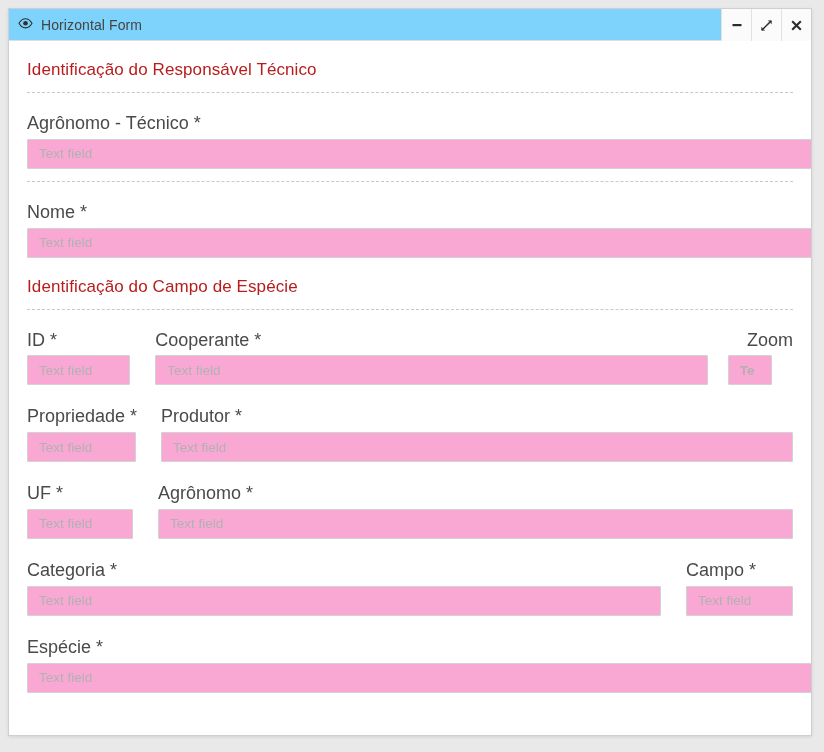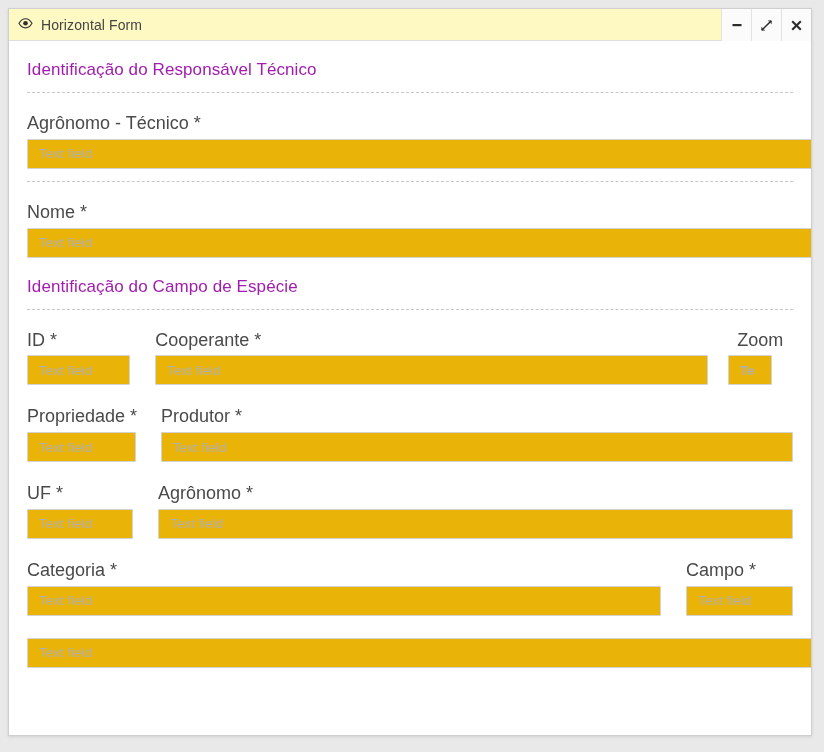--- a/index.html
+++ b/index.html
@@ -24,21 +24,21 @@
     border: 1px solid #cfcfcf;
     box-sizing: border-box;
     box-shadow: 0 1px 3px rgba(0,0,0,0.10);
     overflow: hidden;
   }
 
   
   .titlebar {
     position: relative;
     height: 32px;
-    background: #fef9c3;
+    background: #7dd3fc;
     border-bottom: 1px solid #dedede;
     display: flex;
     align-items: center;
     box-sizing: border-box;
   }
   .title-eye {
     margin-left: 9px;
     margin-right: 8px;
     font-size: 13px;
     line-height: 1;
@@ -76,21 +76,21 @@
     position: relative;
     height: 695px;
     padding: 0 18px;
     box-sizing: border-box;
     background: #ffffff;
     overflow: hidden;
   }
 
   .section-title {
     font-size: 17px;
-    color: #a21caf;
+    color: #b91c1c;
     font-weight: 400;
     padding-top: 19px;
     padding-bottom: 0;
     margin: 0;
     letter-spacing: 0.1px;
     white-space: nowrap;
   }
   .divider {
     margin-top: 12px;
     border-top: 1px dashed #c8c8c8;
@@ -102,21 +102,21 @@
   .field-label {
     font-size: 18px;
     color: #4a4a4a;
     margin-bottom: 5px;
     white-space: nowrap;
     line-height: 1.1;
   }
   .field-input {
     height: 30px;
     border: 1px solid #d2d2d2;
-    background: #eab308;
+    background: #f9a8d4;
     box-sizing: border-box;
     font-family: "Liberation Sans", sans-serif;
     font-size: 13.5px;
     color: #555;
     padding: 0 11px;
     outline: none;
     border-radius: 1px;
     display: block;
     width: 100%;
   }
@@ -206,21 +206,21 @@
       <div class="row block-first">
         <div class="field-group" style="width:109px;">
           <div class="field-label">ID *</div>
           <input class="field-input" type="text" placeholder="Text field" style="">
         </div>
         <div class="field-group" style="width:584px; margin-left:25px;">
           <div class="field-label">Cooperante *</div>
           <input class="field-input" type="text" placeholder="Text field" style="">
         </div>
         <div class="field-group" style="width:69px; margin-left:20px;">
-          <div class="field-label" style="text-align:center;">Zoom</div>
+          <div class="field-label" style="text-align:right;">Zoom</div>
           <input class="field-input" type="text" style="width: 44px; font-weight: bold;" placeholder="Te">
         </div>
       </div>
 
       <div class="row block-next">
         <div class="field-group" style="width:109px;">
           <div class="field-label">Propriedade *</div>
           <input class="field-input" type="text" placeholder="Text field" style="">
         </div>
         <div class="field-group" style="width:653px; margin-left:25px;">
@@ -245,20 +245,21 @@
           <div class="field-label">Categoria *</div>
           <input class="field-input" type="text" placeholder="Text field" style="">
         </div>
         <div class="field-group" style="width:110px; margin-left:25px;">
           <div class="field-label">Campo *</div>
           <input class="field-input" type="text" placeholder="Text field" style="">
         </div>
       </div>
 
       <div class="block-next">
+        <div class="field-label">Espécie *</div>
         <div style="width:787px;">
           <input class="field-input" type="text" placeholder="Text field" style="">
         </div>
       </div>
 
     </div>
   </div>
 </div>
 
 </body></html>

